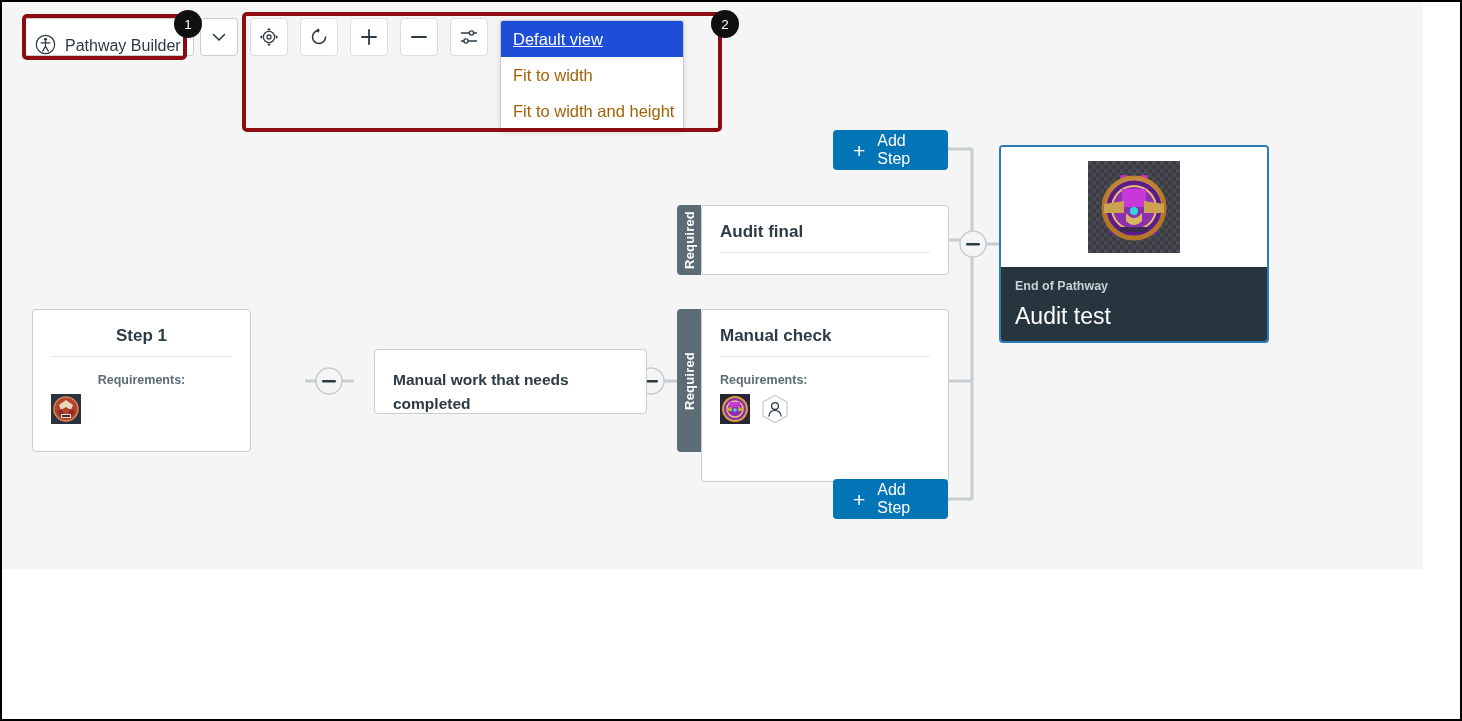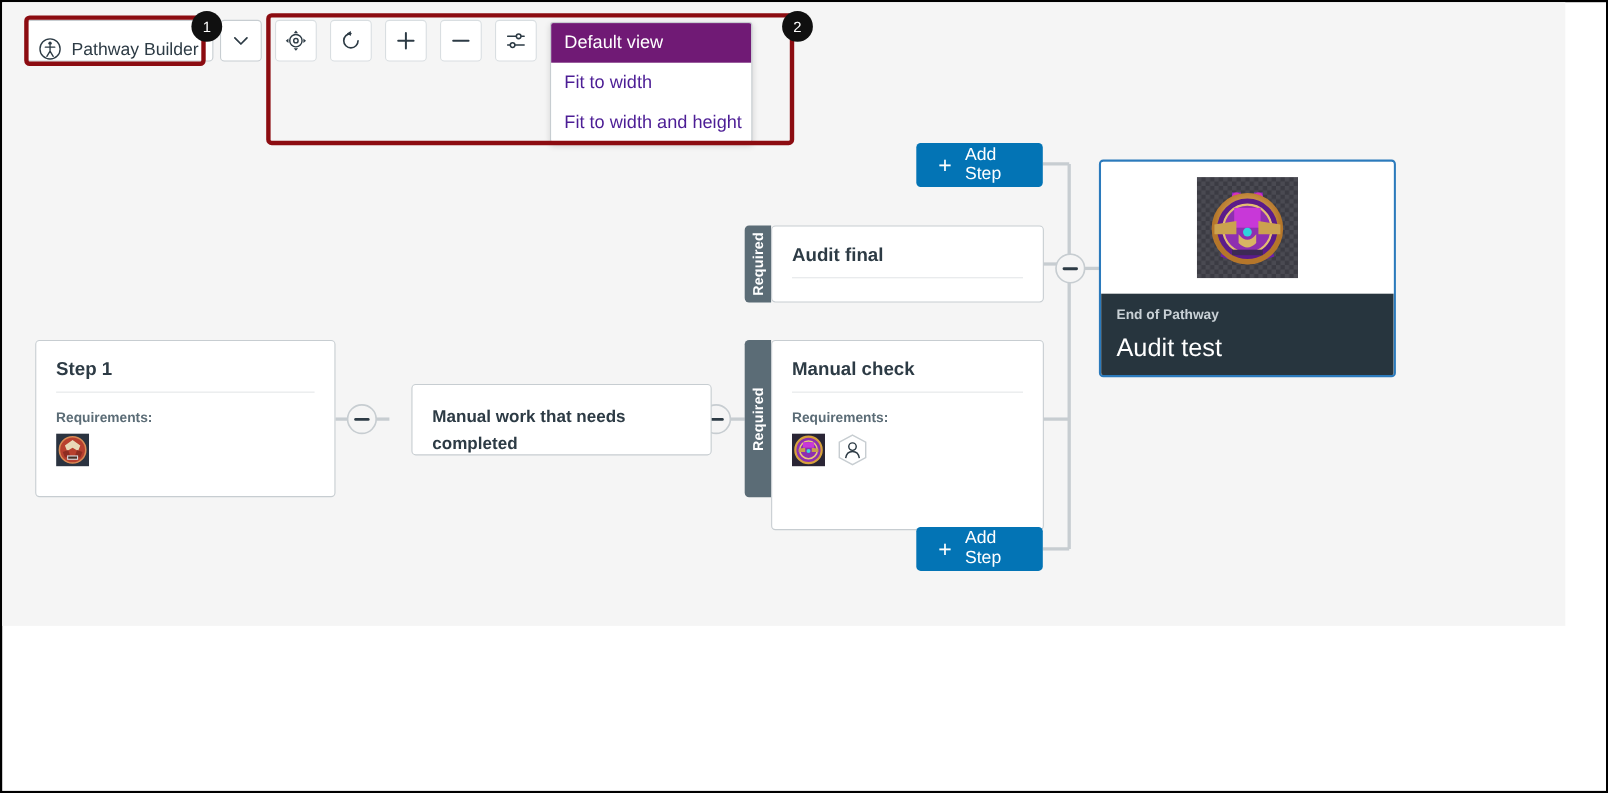--- a/index.html
+++ b/index.html
@@ -95,27 +95,28 @@
     left: -8px; top: 12px;
     width: 0; height: 0;
     border-top: 8px solid transparent;
     border-bottom: 8px solid transparent;
     border-right: 8px solid #ffffff;
     filter: drop-shadow(-1px 0 0 #c7cdd1);
   }
   .menu-item {
     padding: 8px 12px;
     font-size: 16.5px;
-    color: #4c1d95;
+    color: #a16207;
     line-height: 20px;
     white-space: nowrap;
   }
   .menu-item.selected {
-    background: #701a75;
+    background: #1d4ed8;
     color: #ffffff;
+    text-decoration: underline;
   }
 
   
   .anno-box {
     position: absolute;
     border: 4px solid #8c0c11;
     border-radius: 5px;
     z-index: 55;
     pointer-events: none;
   }
@@ -283,21 +284,21 @@
       <g>
         <circle cx="327" cy="379" r="13" fill="#f5f5f5" stroke="#c7cdd1" stroke-width="1.5"></circle>
         <rect x="320" y="378" width="14" height="2.6" rx="1.3" fill="#2d3b45"></rect>
         <circle cx="649" cy="379" r="13" fill="#f5f5f5" stroke="#c7cdd1" stroke-width="1.5"></circle>
         <rect x="642" y="378" width="14" height="2.6" rx="1.3" fill="#2d3b45"></rect>
         <circle cx="971" cy="242" r="13" fill="#f5f5f5" stroke="#c7cdd1" stroke-width="1.5"></circle>
         <rect x="964" y="241" width="14" height="2.6" rx="1.3" fill="#2d3b45"></rect>
       </g>
     </svg>
 
-    <div class="card" id="card-step1" style="left:30px; top:307px; width:273px; height:143px;">
+    <div class="card" id="card-step1" style="left:30px; top:307px; width:219px; height:143px;text-align:center;">
       <div class="card-title">Step 1</div>
       <div class="card-rule"></div>
       <div class="req-label">Requirements:</div>
       <div class="req-row">
         <span>
           <svg class="badge-img" width="30" height="30" viewBox="0 0 30 30" xmlns="http://www.w3.org/2000/svg">
             <rect width="30" height="30" fill="#2b3340"></rect>
             <circle cx="15" cy="15" r="12" fill="#b8402f"></circle>
             <circle cx="15" cy="15" r="12" fill="none" stroke="#d98b55" stroke-width="1.4"></circle>
             <path d="M8 11 L15 6 L22 11 L20 16 L15 13 L10 16 Z" fill="#e8d8b8"></path>

